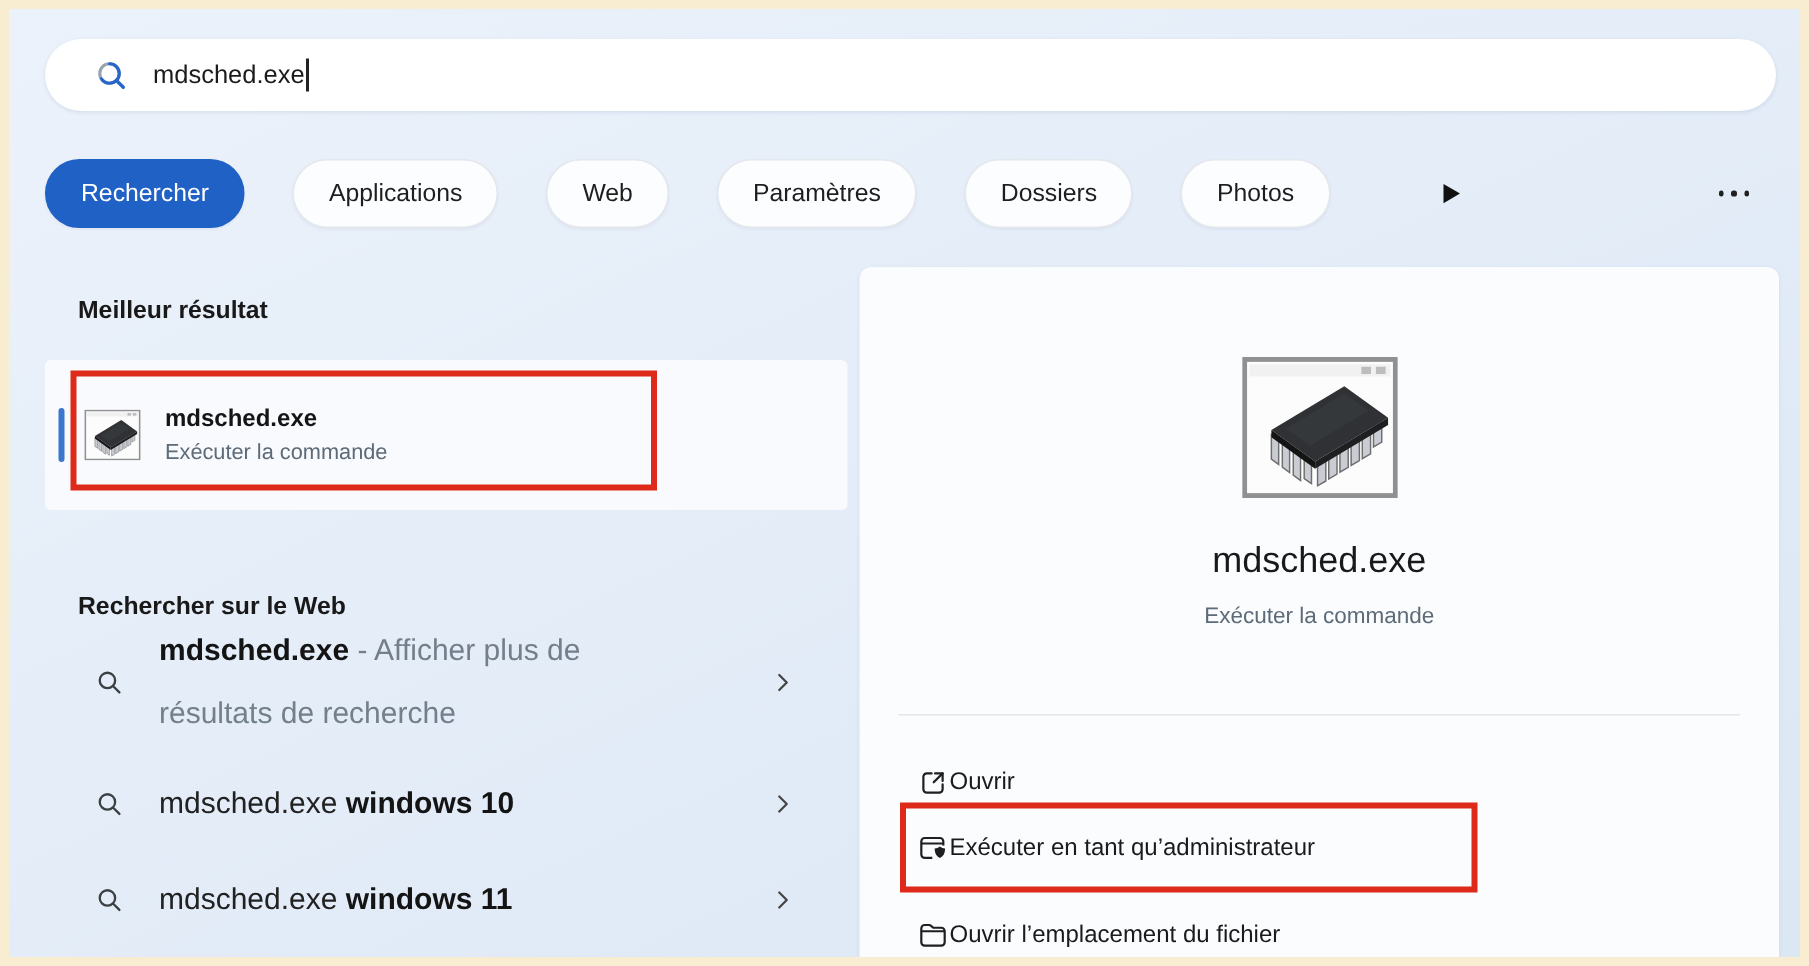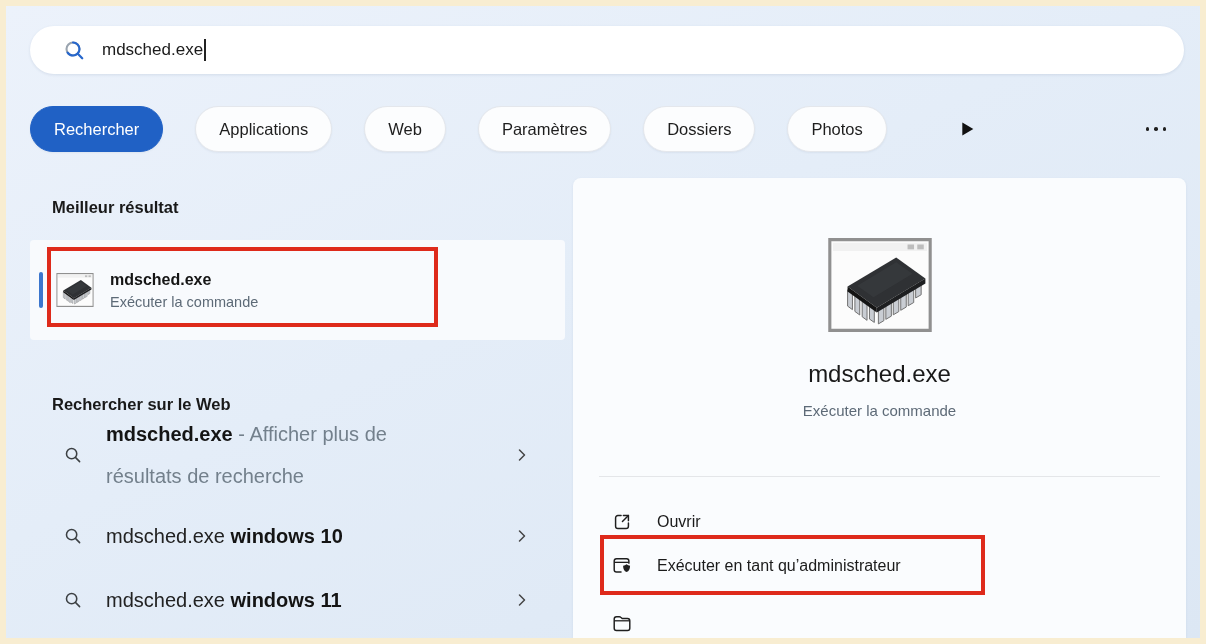--- a/index.html
+++ b/index.html
@@ -78,21 +78,21 @@
     position:absolute; left:567px; top:172px; width:613px; height:460px;
     background:#fafcfe; border-radius:8px 8px 0 0;
     box-shadow:0 1px 3px rgba(60,80,120,.08);
   }
   .chip-big { position:absolute; left:50%; top:60px; transform:translateX(-50%); }
   .p-title { position:absolute; top:182px; width:100%; text-align:center; font-size:24px; color:#191919; }
   .p-sub   { position:absolute; top:224px; width:100%; text-align:center; font-size:15px; color:#5d6a77; }
   .divider { position:absolute; top:298px; left:26px; right:26px; height:1px; background:#e4e6e9; }
   .action {
     position:absolute; left:0; width:100%; height:40px;
-    display:flex; align-items:center; padding-left:38px; gap:24px;
+    display:flex; align-items:center; padding-left:38px; 
     font-size:16px; color:#1b1b1b; cursor:pointer;
   }
   .action-open   { top:324px; }
   .action-admin  { top:368px; }
   .action-folder { top:426px; }
   .action svg { flex:0 0 auto; }
 
   
   .annotation {
     position:absolute; border:4px solid var(--annotation-red,#de2a1b);
@@ -257,19 +257,20 @@
           <path d="M17 10.2c1.1.9 2.3 1.3 3.8 1.4 0 3.5-1.2 5.8-3.8 7-2.6-1.2-3.8-3.5-3.8-7 1.5-.1 2.7-.5 3.8-1.4z" fill="#1f1f1f"></path>
         </svg>
         <span>Exécuter en tant qu’administrateur</span>
       </div>
 
       <div class="action action-folder">
         <svg width="22" height="22" viewBox="0 0 24 24">
           <path d="M3.5 6.5A2.5 2.5 0 0 1 6 4h3c.6 0 1.2.2 1.6.6L12.2 6h5.8a2.5 2.5 0 0 1 2.5 2.5v8A2.5 2.5 0 0 1 18 19H6a2.5 2.5 0 0 1-2.5-2.5z" stroke="#1f1f1f" stroke-width="1.6" fill="none" stroke-linejoin="round"></path>
           <path d="M3.5 8.5h17" stroke="#1f1f1f" stroke-width="1.4"></path>
         </svg>
+        <span>Ouvrir l’emplacement du fichier</span>
       </div>
 
       <div class="annotation ann-admin"></div>
     </div>
 
   </div>
 </div>
 
 </body></html>

